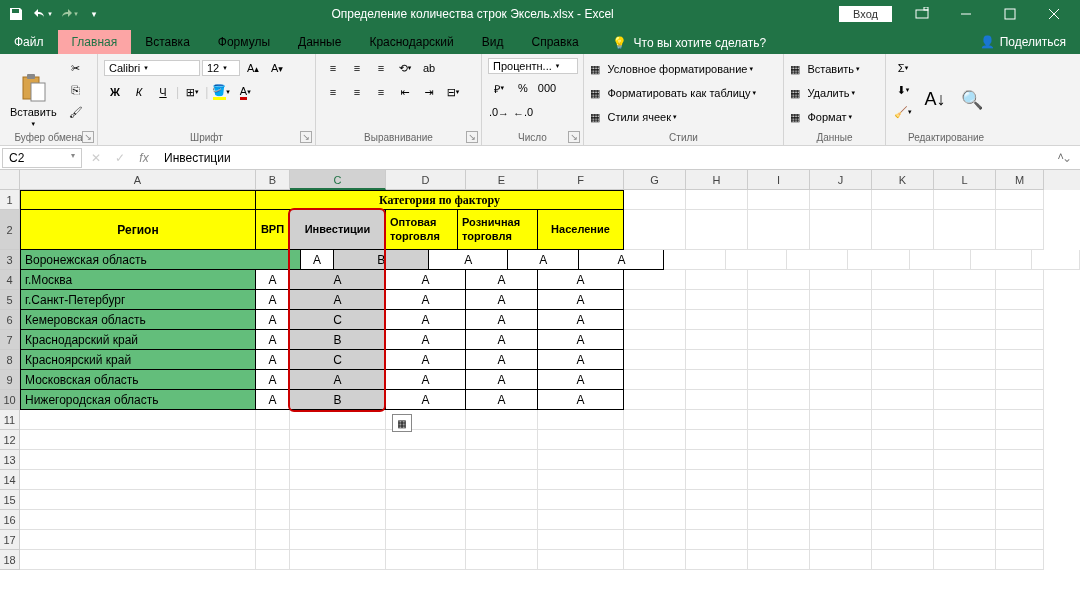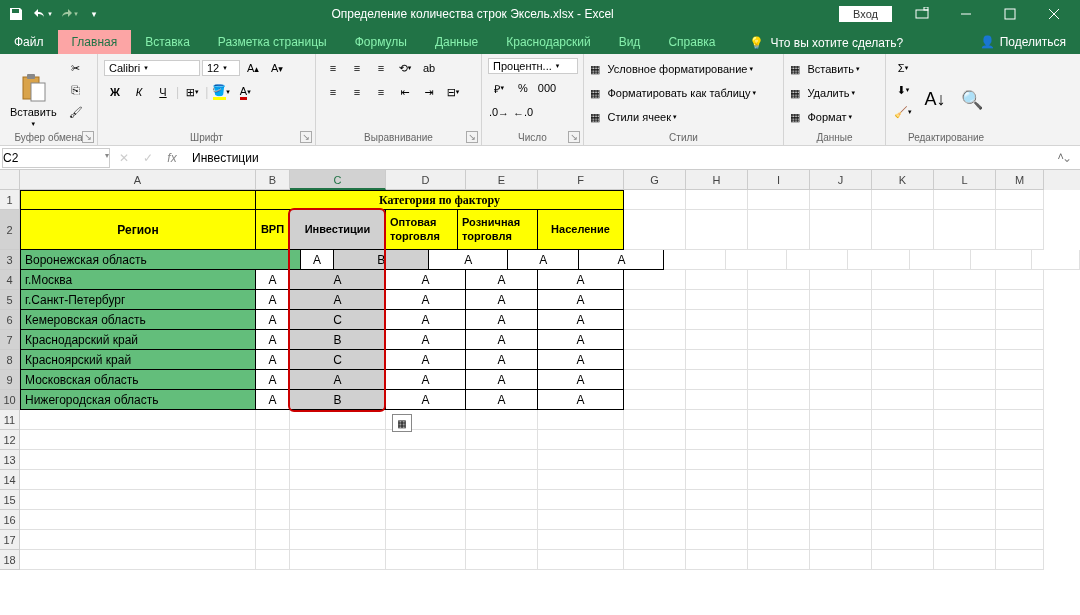--- a/index.html
+++ b/index.html
@@ -7,40 +7,40 @@
 
 .titlebar { height: 28px; background: #217346; color: #fff; display: flex; align-items: center; padding: 0 4px; }
 .titlebar .qa { display: flex; gap: 2px; align-items: center; }
 .titlebar .qa-btn { width: 24px; height: 24px; display: flex; align-items: center; justify-content: center; cursor: pointer; }
 .titlebar .title { flex: 1; text-align: center; font-size: 12px; }
 .titlebar .win-btns { display: flex; align-items: center; }
 .titlebar .login-btn { background: #fff; color: #333; padding: 2px 14px; margin-right: 8px; font-size: 11px; cursor: pointer; }
 .titlebar .win-btn { width: 44px; height: 28px; display: flex; align-items: center; justify-content: center; cursor: pointer; }
 
 .tabbar { height: 26px; background: #217346; display: flex; align-items: flex-end; }
-.tab { padding: 5px 14px; color: #86efac; font-size: 12px; cursor: pointer; }
+.tab { padding: 5px 14px; color: #000000; font-size: 12px; cursor: pointer; }
 .tab.active { background: #fca5a5; color: #217346; }
 .tab.file { color: #fff; }
 .tell-me { margin-left: 12px; display: flex; align-items: center; color: #fff; font-size: 12px; gap: 6px; padding: 4px 8px; cursor: text; }
 .share { margin-left: auto; color: #fff; padding: 5px 14px; display: flex; align-items: center; gap: 4px; cursor: pointer; }
 
 .ribbon { height: 92px; background: #f3f3f3; border-bottom: 1px solid #d4d4d4; display: flex; }
 .group { border-right: 1px solid #d4d4d4; padding: 4px 6px; display: flex; flex-direction: column; position: relative; }
 .group-label { position: absolute; bottom: 2px; left: 0; right: 0; text-align: center; font-size: 10px; color: #666; }
 .group-launcher { position: absolute; bottom: 2px; right: 3px; font-size: 9px; color: #888; cursor: pointer; width: 12px; height: 12px; border: 1px solid #aaa; text-align: center; line-height: 10px; }
 .group-body { flex: 1; display: flex; gap: 4px; }
 .big-btn { display: flex; flex-direction: column; align-items: center; justify-content: center; padding: 2px 4px; cursor: pointer; gap: 2px; }
 .icon-box { width: 32px; height: 32px; display: flex; align-items: center; justify-content: center; }
 .small-btn { width: 22px; height: 20px; display: flex; align-items: center; justify-content: center; cursor: pointer; font-size: 11px; }
 .col { display: flex; flex-direction: column; gap: 2px; }
 .row { display: flex; gap: 2px; align-items: center; }
 .dd { border: 1px solid #ccc; background: #fff; padding: 1px 4px; font-size: 11px; display: flex; align-items: center; gap: 4px; cursor: pointer; }
 
 .formula-bar { height: 24px; border-bottom: 1px solid #ccc; display: flex; align-items: center; background: #fff; }
-.name-box { width: 108px; border: 1px solid #ccc; margin: 2px; padding: 2px 0; font-size: 12px; display: flex; justify-content: space-between; }
+.name-box { width: 80px; border: 1px solid #ccc; margin: 2px; padding: 2px 6px; font-size: 12px; display: flex; justify-content: space-between; }
 .fx-btn { width: 24px; text-align: center; color: #888; cursor: pointer; }
 .formula-input { flex: 1; padding: 2px 8px; font-size: 12px; border: none; outline: none; }
 
 .sheet-area { height: 443px; display: flex; position: relative; }
 .corner { width: 20px; height: 20px; border-right: 1px solid #ccc; border-bottom: 1px solid #ccc; background: #f0f0f0; }
 .col-headers { display: flex; height: 20px; background: #f0f0f0; }
 .ch { border-right: 1px solid #ccc; border-bottom: 1px solid #ccc; text-align: center; font-size: 11px; color: #444; line-height: 20px; cursor: pointer; }
 .ch.sel { background: #d2d2d2; color: #217346; border-bottom: 2px solid #217346; }
 .row-headers { width: 20px; background: #f0f0f0; }
 .rh { border-right: 1px solid #ccc; border-bottom: 1px solid #ccc; text-align: center; font-size: 11px; color: #444; height: 20px; line-height: 20px; cursor: pointer; }
@@ -114,21 +114,20 @@
           <line x1="11" y1="1" x2="1" y2="11" stroke="#fff"></line>
         </svg>
       </div>
   </div>
 </div>
 
 <div class="tabbar">
   <div class="tab file">Файл</div>
   <div class="tab active">Главная</div>
   <div class="tab">Вставка</div>
-  <div class="tab">Разметка страницы</div>
   <div class="tab">Формулы</div>
   <div class="tab">Данные</div>
   <div class="tab">Краснодарский</div>
   <div class="tab">Вид</div>
   <div class="tab">Справка</div>
   <div class="tell-me">
     <span>💡</span>
     <span>Что вы хотите сделать?</span>
   </div>
   <div class="share">

